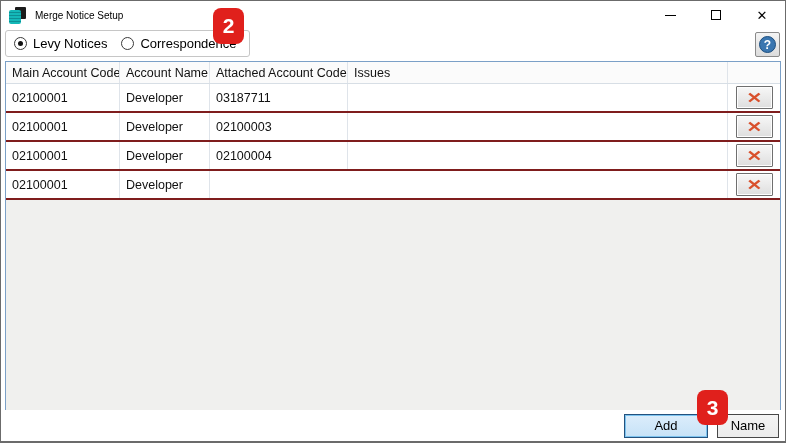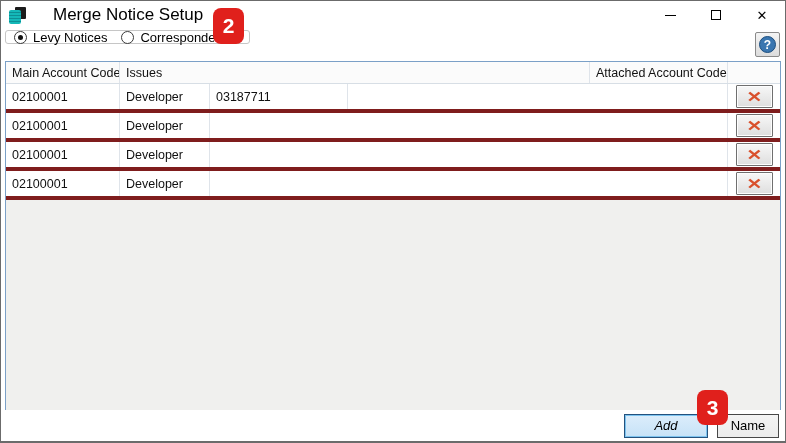--- a/index.html
+++ b/index.html
@@ -25,34 +25,34 @@
   .app-icon { position: relative; width: 17px; height: 17px; flex: 0 0 auto; }
   .app-icon .back {
     position: absolute; right: 0; top: 0; width: 11px; height: 12px;
     background: #1b1b1b; border-radius: 1px;
   }
   .app-icon .front {
     position: absolute; left: 0; bottom: 0; width: 12px; height: 14px;
     background: repeating-linear-gradient(#14b8b8 0 2px, #0d8f94 2px 3px);
     border-radius: 2px;
   }
-  .title-text { margin-left: 27px; font-size: 17px; color: #000; }
+  .title-text { margin-left: 9px; font-size: 10px; color: #000; }
   .win-controls { margin-left: auto; display: flex; height: 100%; }
   .win-btn {
     width: 46px; height: 100%;
     display: flex; align-items: center; justify-content: center;
     background: transparent; border: none; cursor: default;
   }
   .glyph-min { display: block; width: 11px; height: 0; border-top: 1px solid #000; }
   .glyph-max { display: block; width: 10px; height: 10px; border: 1px solid #000; }
   .glyph-close { font-size: 13px; color: #000; line-height: 1; }
 
   
   .radio-groupbox {
-    position: absolute; left: 4px; top: 29px; height: 14px;
+    position: absolute; left: 4px; top: 29px; height: 27px;
     display: inline-flex; align-items: center; gap: 14px;
     padding: 0 12px 0 8px;
     border: 1px solid #c6c6c6; border-radius: 3px;
     background: #fff;
   }
   .radio-option { display: inline-flex; align-items: center; gap: 6px; cursor: default; }
   .radio-circle {
     width: 13px; height: 13px; border: 1px solid #3a3a3a; border-radius: 50%;
     background: #fff; position: relative; flex: 0 0 auto;
   }
@@ -91,21 +91,21 @@
 
   
   .grid {
     position: absolute; left: 4px; right: 4px; top: 60px; height: 350px;
     border: 1px solid #7ba0c7;
     background: #fef9c3;
     display: flex; flex-direction: column;
   }
   .grid-row { display: flex; flex: 0 0 auto; }
   .grid-header { height: 22px; background: #fbfbfb; border-bottom: 1px solid #d7dee5; }
-  .grid-data { height: 29px; background: #fff; border-bottom: 4px solid #7f1d1d; }
+  .grid-data { height: 29px; background: #fff; border-bottom: 2px solid #7f1d1d; }
   .cell {
     padding-left: 6px; display: flex; align-items: center;
     border-right: 1px solid #dfe4ea;
     font-size: 12.5px; color: #111;
     overflow: hidden; white-space: nowrap;
   }
   .col-main { width: 114px; flex: 0 0 auto; }
   .col-name { width: 90px;  flex: 0 0 auto; }
   .col-attached { width: 138px; flex: 0 0 auto; }
   .col-issues { flex: 1 1 auto; }
@@ -132,21 +132,20 @@
   .btn {
     height: 24px; font-size: 13px; color: #000;
     display: flex; align-items: center; justify-content: center;
     cursor: default;
   }
   .btn-add {
     width: 84px;
     background: linear-gradient(#dcedfb, #c6e2f7);
     border: 1px solid #24527e;
     box-shadow: inset 0 0 0 1px #7cc3ef;
-    font-style: italic;
   }
   .btn-close {
     width: 62px;
     background: linear-gradient(#f4f4f4, #ebebeb);
     border: 1px solid #474747;
   }
 </style>
 </head>
 <body>
 
@@ -184,51 +183,54 @@
 
   <div class="badge badge-2">2</div>
 
   <button class="help-btn">
     <span class="help-circle">?</span>
   </button>
 
   <div class="grid">
     <div class="grid-row grid-header">
       <div class="cell col-main">Main Account Code</div>
+      <div class="cell col-name">Account Name</div>
+      <div class="cell col-attached">Attached Account Code</div>
       <div class="cell col-issues">Issues</div>
-      <div class="cell col-attached">Attached Account Code</div>
       <div class="cell col-del"></div>
     </div>
 
     <div class="grid-row grid-data">
       <div class="cell col-main">02100001</div>
       <div class="cell col-name">Developer</div>
       <div class="cell col-attached">03187711</div>
       <div class="cell col-issues"></div>
       <div class="cell col-del">
         <button class="delete-btn">
           <span class="delete-x">✕</span>
         </button>
       </div>
     </div>
 
     <div class="grid-row grid-data">
       <div class="cell col-main">02100001</div>
       <div class="cell col-name">Developer</div>
-      <div class="cell col-issues"></div>
-      <div class="cell col-del">
-        <button class="delete-btn">
-          <span class="delete-x">✕</span>
-        </button>
-      </div>
-    </div>
-
-    <div class="grid-row grid-data">
-      <div class="cell col-main">02100001</div>
-      <div class="cell col-name">Developer</div>
+      <div class="cell col-attached">02100003</div>
+      <div class="cell col-issues"></div>
+      <div class="cell col-del">
+        <button class="delete-btn">
+          <span class="delete-x">✕</span>
+        </button>
+      </div>
+    </div>
+
+    <div class="grid-row grid-data">
+      <div class="cell col-main">02100001</div>
+      <div class="cell col-name">Developer</div>
+      <div class="cell col-attached">02100004</div>
       <div class="cell col-issues"></div>
       <div class="cell col-del">
         <button class="delete-btn">
           <span class="delete-x">✕</span>
         </button>
       </div>
     </div>
 
     <div class="grid-row grid-data">
       <div class="cell col-main">02100001</div>

